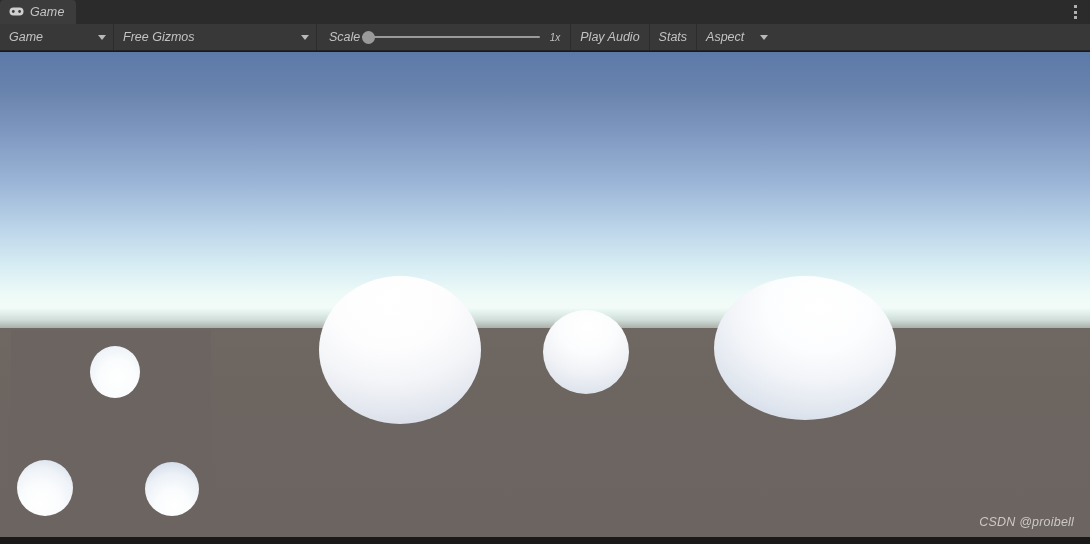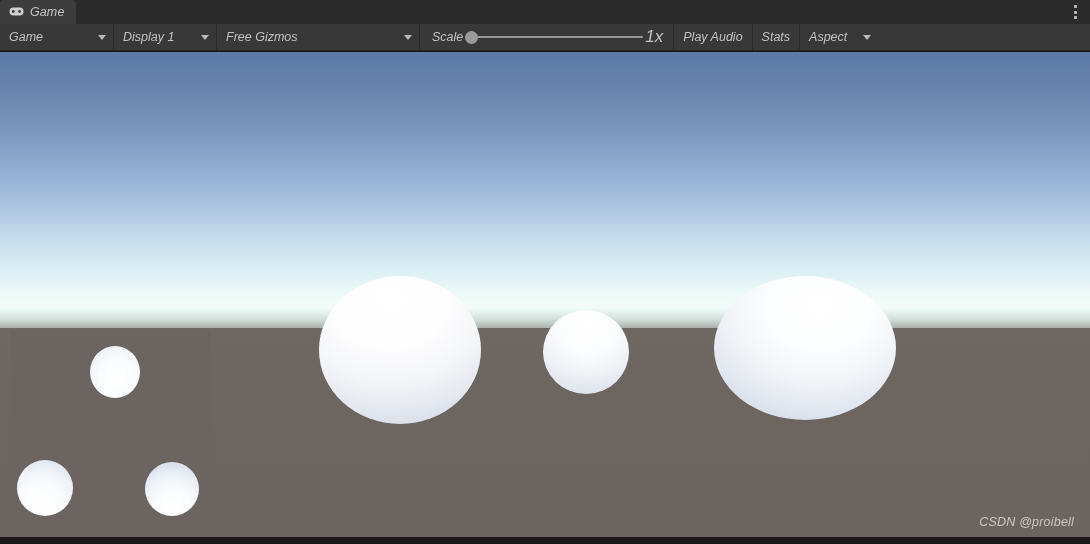--- a/index.html
+++ b/index.html
@@ -106,21 +106,21 @@
     background: #9a9a9a;
     border-radius: 1px;
   }
   .slider .knob {
     position: absolute; left: 0; top: 50%;
     width: 13px; height: 13px; margin-top: -6.5px;
     border-radius: 50%;
     background: #9a9a9a;
   }
   .scale-value {
-    color: #c2c2c2; font-size: 17px;
+    color: #c2c2c2; font-size: 10px;
     min-width: 18px; text-align: right;
   }
   .gizmos-caret-cell {
     display: flex; align-items: center;
     padding: 0 7px;
     height: 26px;
     cursor: pointer;
   }
 
   
@@ -274,24 +274,20 @@
     </div>
   </div>
 
   <div class="toolbar">
 
     <div class="tb-item tb-dd" style="width:114px;">
       <span class="dd-label">Game</span>
       <span class="caret"></span>
     </div>
 
-    <div class="tb-item tb-dd" style="width:103px;">
-      <span class="dd-label">Display 1</span>
-      <span class="caret"></span>
-    </div>
 
     <div class="tb-item tb-dd" style="width:203px;">
       <span class="dd-label">Free Gizmos</span>
       <span class="caret"></span>
     </div>
 
     <div class="scale-group">
       <span class="scale-label">Scale</span>
       <span class="slider">
         <span class="track"></span>

